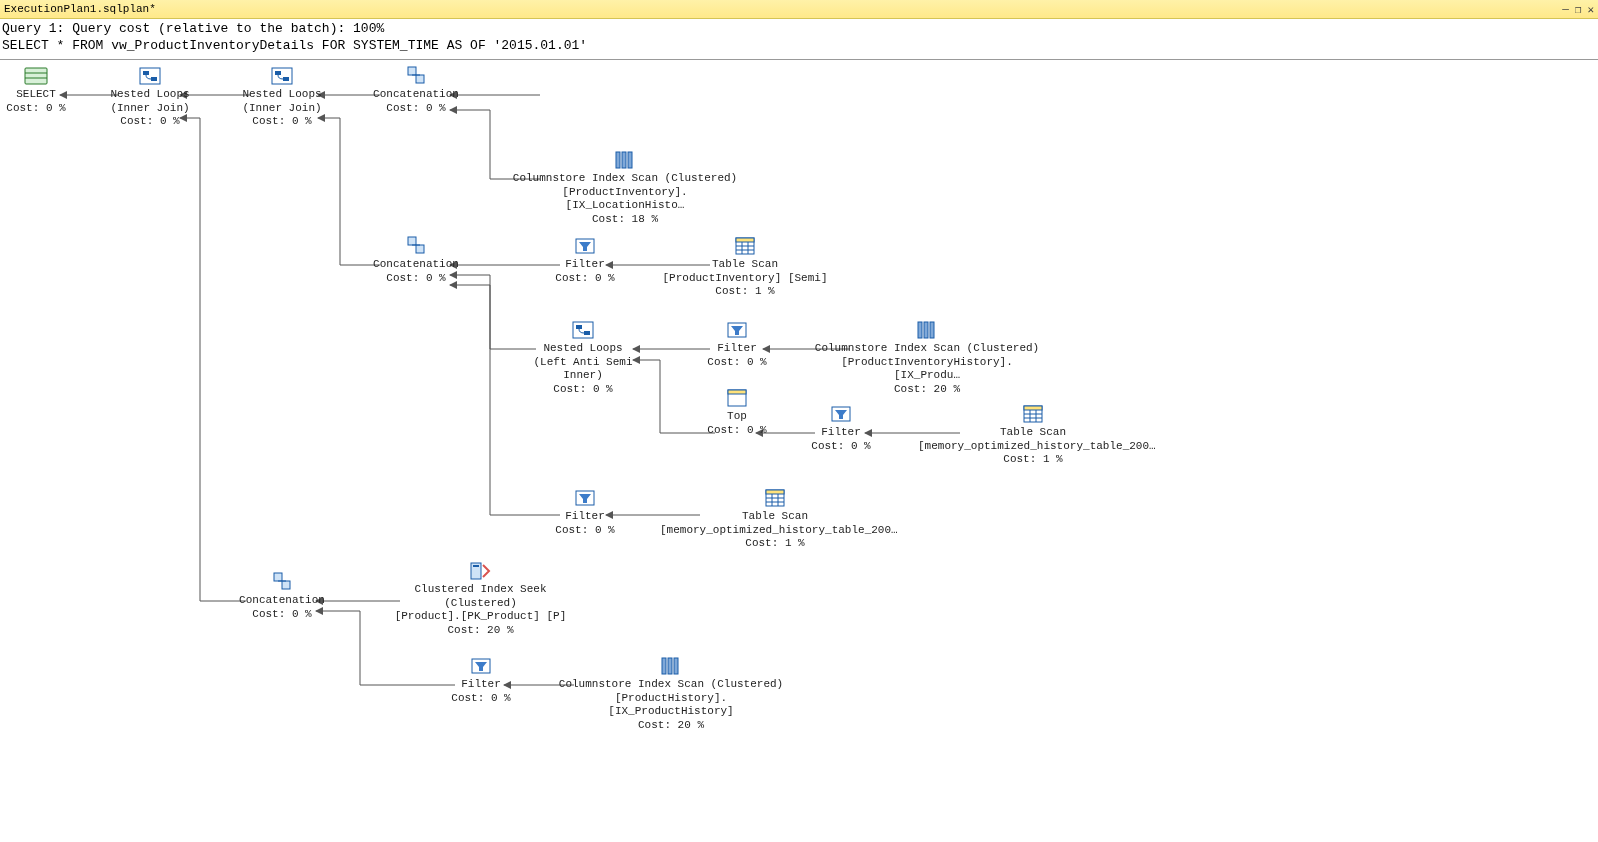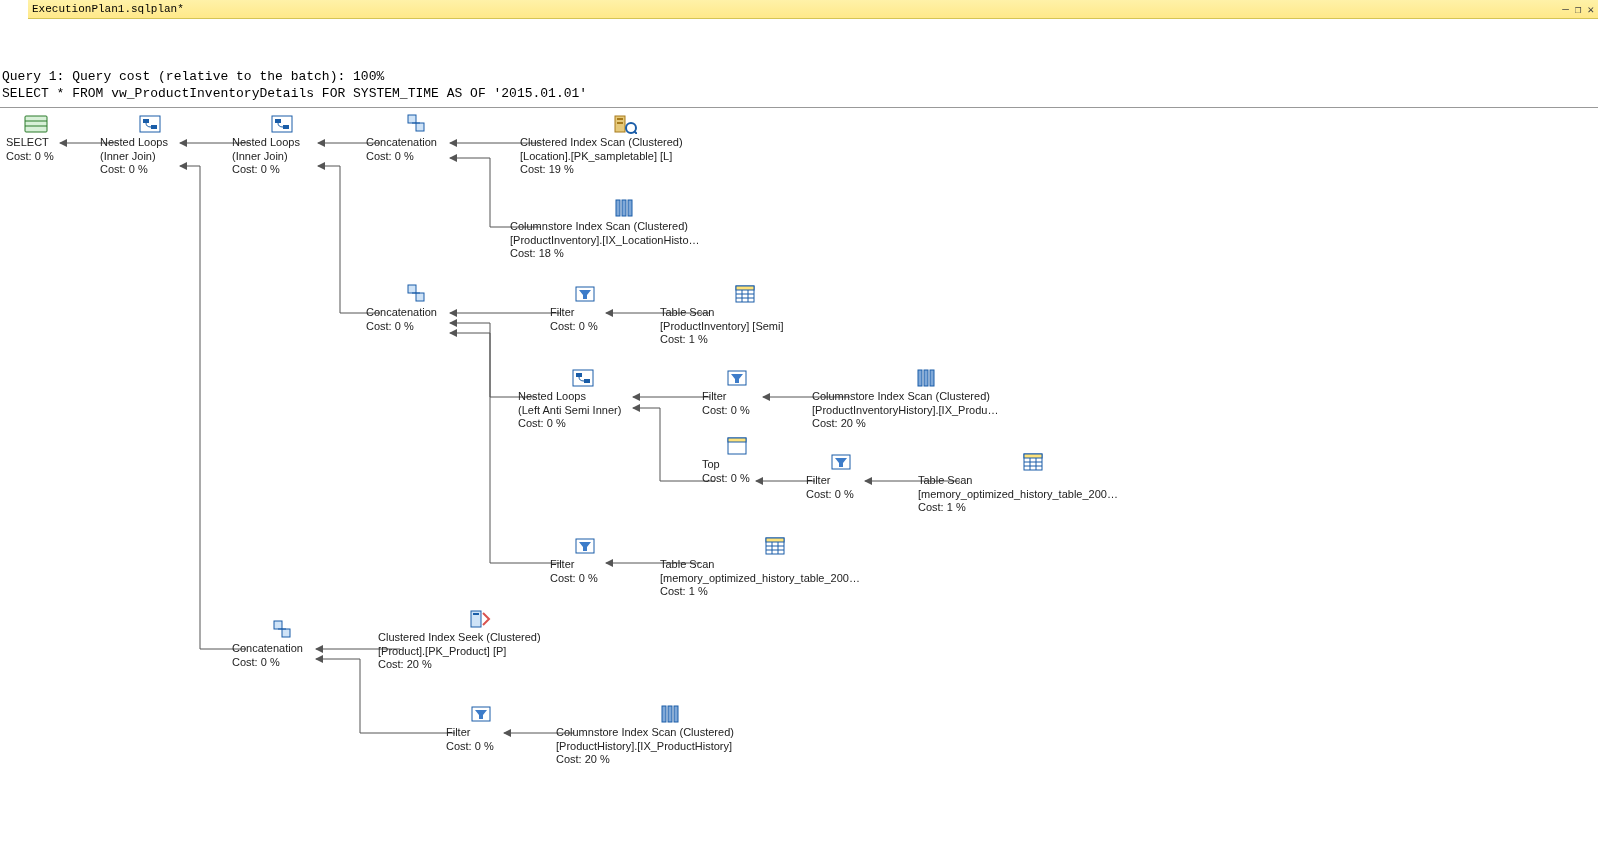--- a/index.html
+++ b/index.html
@@ -14,42 +14,41 @@
     overflow: hidden;
   }
   .tab-bar {
     background: linear-gradient(#fff2a8, #ffe98a);
     border-bottom: 1px solid #d4c456;
     height: 18px;
     display: flex;
     align-items: center;
     justify-content: space-between;
     padding: 0 4px;
-    margin-left: 28px;
   }
   .tab-title { font-size: 11px; }
   .window-controls { display:flex; gap:6px; font-size:11px; color:#444; }
   .window-controls span { cursor:default; }
   .query-header {
     padding: 2px 2px 4px 2px;
     border-bottom: 1px solid #999;
     font-family: "Consolas","Courier New",monospace;
     font-size: 13px;
     line-height: 1.3;
     white-space: pre;
-    margin-top: 48px;
   }
   .canvas {
     position: relative;
     width: 100%;
     height: calc(100% - 54px);
   }
   .node {
     position: absolute;
-    font-family: Liberation Sans, sans-serif;
+    text-align: center;
+    font-family: Liberation Mono, monospace;
     font-size: 11px;
     color: #222;
     line-height: 1.25;
   }
   .node .icon {
     display: block;
     margin: 0 auto 2px auto;
     width: 24px;
     height: 20px;
   }
@@ -198,28 +197,20 @@
 </div>
 
 <div class="node" style="left:366px; top:6px; width:100px">
   <svg class="icon">
         <use href="#ico-concat"></use>
       </svg>
   <div>Concatenation</div>
   <div>Cost: 0 %</div>
 </div>
 
-<div class="node" style="left:520px; top:6px; width:210px">
-  <svg class="icon">
-        <use href="#ico-cis"></use>
-      </svg>
-  <div>Clustered Index Scan (Clustered)</div>
-  <div>[Location].[PK_sampletable] [L]</div>
-  <div>Cost: 19 %</div>
-</div>
 
 <div class="node" style="left:510px; top:90px; width:230px">
   <svg class="icon">
         <use href="#ico-css"></use>
       </svg>
   <div>Columnstore Index Scan (Clustered)</div>
   <div>[ProductInventory].[IX_LocationHisto…</div>
   <div>Cost: 18 %</div>
 </div>
 

